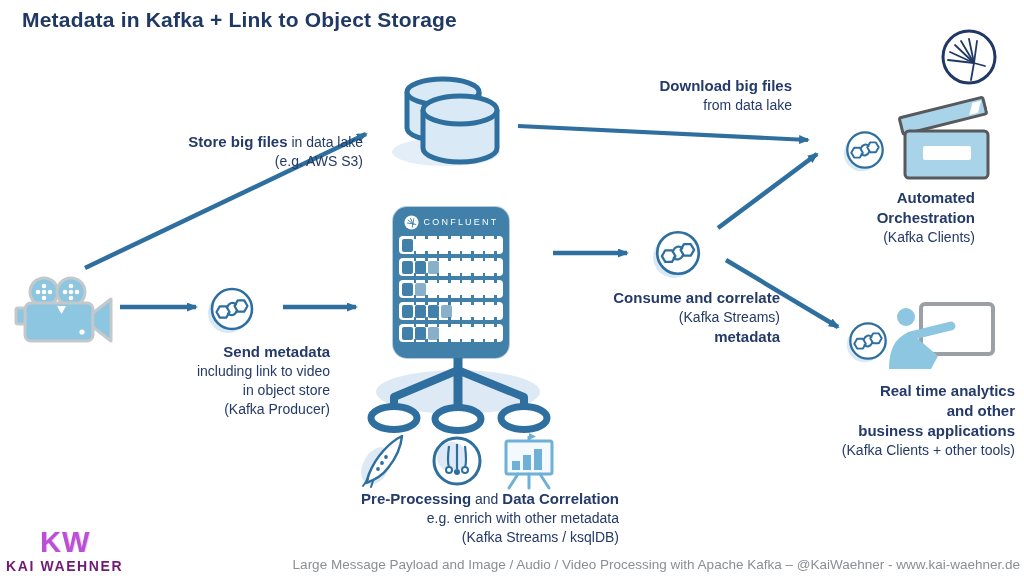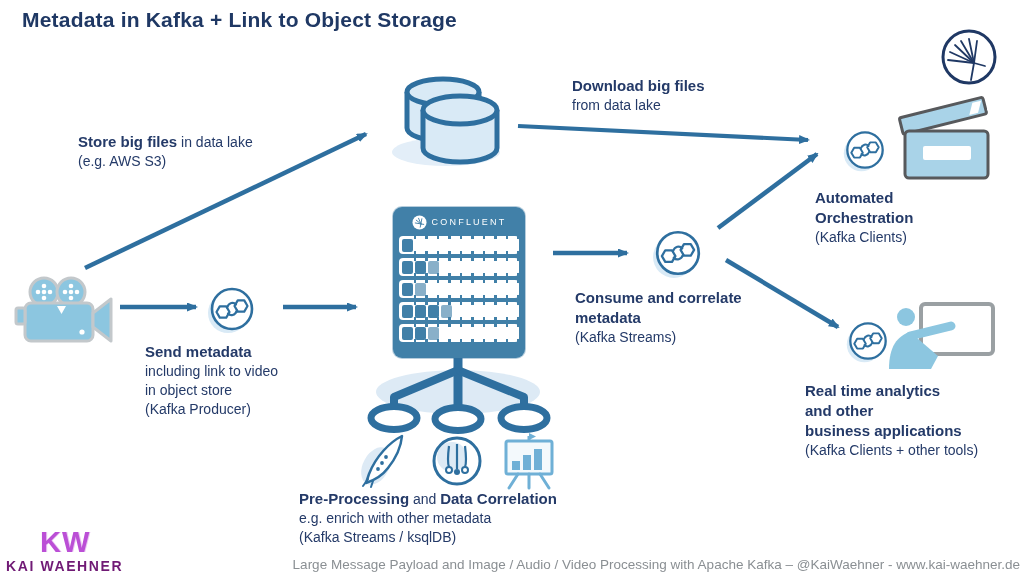--- a/index.html
+++ b/index.html
@@ -5,33 +5,33 @@
   :root{
     --navy:#1f3864; --text:#243a68; --blue:#2e6f9f; --steel:#4180a8;
     --light:#d9eaf6; --lighter:#ddeaf5; --cam:#8cc6e0; --clap:#a9d3e8;
     --gray:#8a8f93; --magenta:#bb4fd6; --palegray:#c3c8cb;
   }
   *{margin:0;padding:0;box-sizing:border-box}
   body{font-family:"Liberation Sans",sans-serif;background:#fff}
   .stage{position:relative;width:1024px;height:578px;background:#fff;overflow:hidden}
   .abs{position:absolute}
   .title{left:22px;top:8px;font-size:21px;font-weight:800;color:var(--navy);letter-spacing:.2px}
-  .label{color:var(--text);text-align:left;font-size:14px;line-height:19px}
+  .label{color:var(--text);text-align:right;font-size:14px;line-height:19px}
   .label b{font-size:15px}
   .lbl-store{left:78px;top:132px;width:285px}
   .lbl-download{left:572px;top:76px;width:220px}
   .lbl-send{left:145px;top:342px;width:185px}
   .lbl-consume{left:575px;top:288px;width:205px}
   .lbl-automated{left:815px;top:188px;width:160px}
   .lbl-realtime{left:805px;top:381px;width:210px}
   .lbl-preproc{left:299px;top:489px;width:320px}
   svg.layer{left:0;top:0;width:1024px;height:578px}
   
-  .cbox{left:393px;top:207px;width:132px;height:151px;background:var(--steel);
-        border-radius:9px;padding:5px 6px 6px 6px;box-shadow:0 0 0 1px rgba(46,111,159,.35)}
+  .cbox{left:393px;top:207px;width:116px;height:151px;background:var(--steel);
+        border-radius:14px;padding:5px 6px 6px 6px;box-shadow:0 0 0 1px rgba(46,111,159,.35)}
   .cbox-head{display:flex;align-items:center;justify-content:center;gap:5px;height:20px;margin-bottom:2px}
   .cbox-brand{color:#fff;font-size:9px;letter-spacing:2.2px;font-weight:500}
   .topic-row{position:relative;height:18px;background:#fff;border-radius:4px;margin:4px 0;
      display:flex;align-items:center;gap:2px;padding:2px 3px;
      background-image:
        repeating-linear-gradient(90deg,transparent 0 9px,var(--steel) 9px 11.5px),
        repeating-linear-gradient(90deg,transparent 0 9px,var(--steel) 9px 11.5px);
      background-color:#fff;background-size:100% 3px,100% 3px;
      background-position:6px 0,6px 100%;background-repeat:no-repeat,no-repeat}
   .topic-row .cell{width:11px;height:13px;background:var(--steel);border-radius:2px;flex:0 0 auto}
@@ -259,22 +259,22 @@
 
   <div class="abs label lbl-send">
     <div><b>Send metadata</b></div>
     <div>including link to video</div>
     <div>in object store</div>
     <div>(Kafka Producer)</div>
   </div>
 
   <div class="abs label lbl-consume">
     <div><b>Consume and correlate</b></div>
+    <div>(Kafka Streams)</div>
     <div><b>metadata</b></div>
-    <div>(Kafka Streams)</div>
   </div>
 
   <div class="abs label lbl-automated">
     <div><b>Automated</b></div>
     <div><b>Orchestration</b></div>
     <div>(Kafka Clients)</div>
   </div>
 
   <div class="abs label lbl-realtime">
     <div><b>Real time analytics</b></div>

